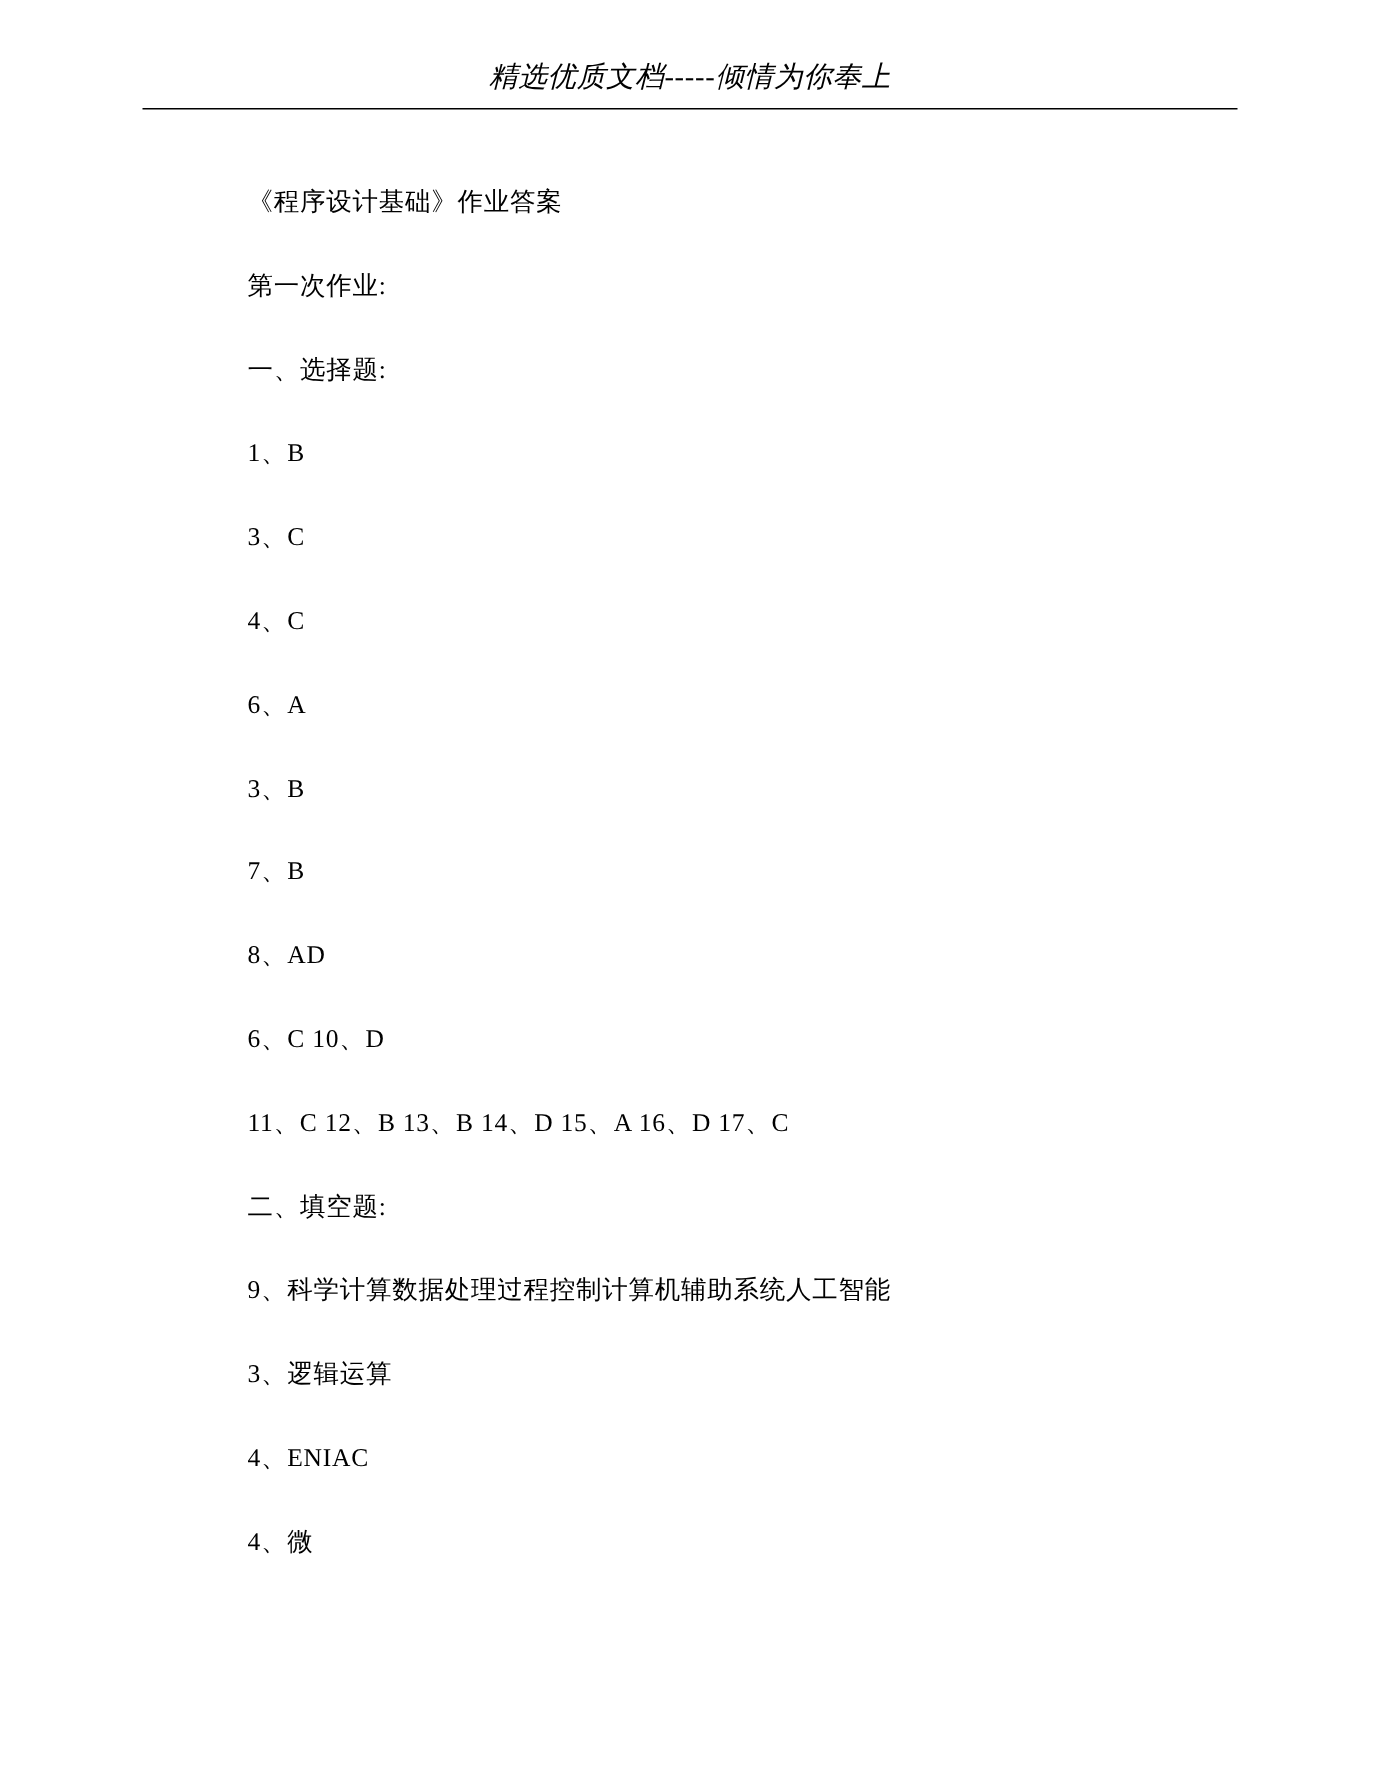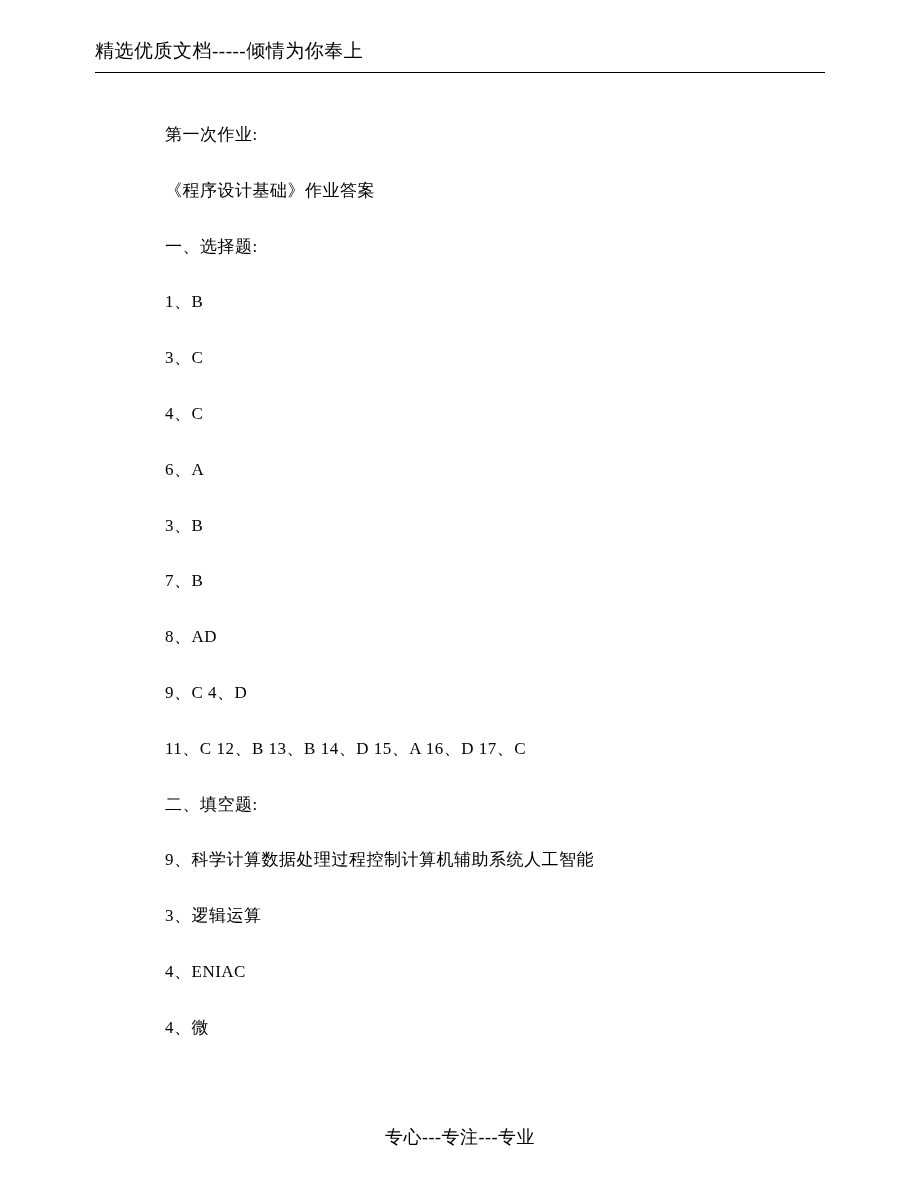--- a/index.html
+++ b/index.html
@@ -14,26 +14,27 @@
       font-family: "SimSun", "宋体", serif;
       color: #000000;
       position: relative;
     }
     .page {
       padding: 38px 95px 50px 95px;
       height: 100%;
       position: relative;
     }
     .header {
-      text-align: left;
+      text-align: center;
       font-size: 19px;
       padding-bottom: 8px;
       border-bottom: 1px solid #000;
       margin: 0 0 0 0;
       letter-spacing: 0.5px;
+      font-style: italic;
     }
     .content {
       padding: 50px 70px 0 70px;
     }
     .line {
       font-size: 17px;
       line-height: 1.4;
       margin-bottom: 32px;
       letter-spacing: 0.5px;
     }
@@ -46,32 +47,31 @@
       font-size: 18px;
       letter-spacing: 0.5px;
     }
   </style>
 </head>
 <body>
 
 <div class="page">
   <div class="header">精选优质文档-----倾情为你奉上</div>
   <div class="content">
+    <p class="line">《程序设计基础》作业答案</p>
     <p class="line">第一次作业:</p>
-    <p class="line">《程序设计基础》作业答案</p>
     <p class="line">一、选择题:</p>
     <p class="line">1、B</p>
     <p class="line">3、C</p>
     <p class="line">4、C</p>
     <p class="line">6、A</p>
     <p class="line">3、B</p>
     <p class="line">7、B</p>
     <p class="line">8、AD</p>
-    <p class="line">9、C 4、D</p>
+    <p class="line">6、C 10、D</p>
     <p class="line">11、C 12、B 13、B 14、D 15、A 16、D 17、C</p>
     <p class="line">二、填空题:</p>
     <p class="line">9、科学计算数据处理过程控制计算机辅助系统人工智能</p>
     <p class="line">3、逻辑运算</p>
     <p class="line">4、ENIAC</p>
     <p class="line">4、微</p>
   </div>
-  <div class="footer">专心---专注---专业</div>
 </div>
 
 </body></html>

